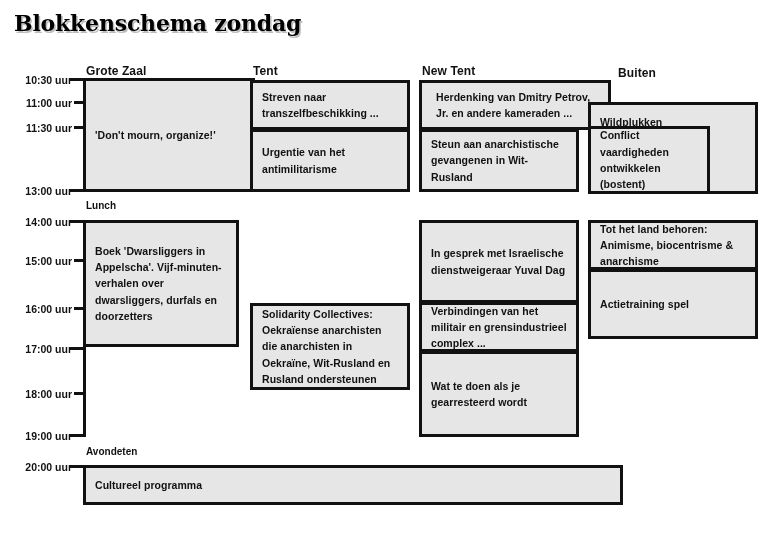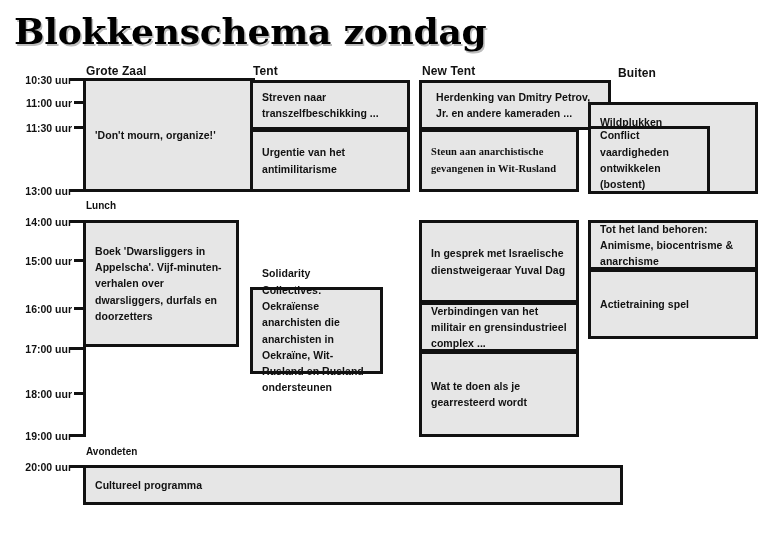--- a/index.html
+++ b/index.html
@@ -16,21 +16,21 @@
     color: #111111;
   }
 
   
   #page-title {
     position: absolute;
     left: 14px;
     top: 10px;
     font-family: "DejaVu Serif", "Liberation Serif", serif;
     font-weight: bold;
-    font-size: 36px;
+    font-size: 22px;
     letter-spacing: -0.2px;
     color: #000000;
     text-shadow: 1.5px 1.5px 0 #bdbdbd;
     white-space: nowrap;
   }
 
   
   #schedule {
     position: absolute;
     left: 0;
@@ -157,29 +157,29 @@
 
   <div class="block" style="left:250px; top:80px; width:160px; height:50px;">
     <span class="block-text">Streven naar transzelfbeschikking ...</span>
   </div>
 
   <div class="block" style="left:250px; top:129px; width:160px; height:63px;">
     <span class="block-text">Urgentie van het antimilitarisme</span>
   </div>
 
 
-  <div class="block" style="left:250px; top:287px; width:133px; height:87px;">
+  <div class="block" style="left:250px; top:303px; width:160px; height:87px;">
     <span class="block-text">Solidarity Collectives: Oekraïense anarchisten die anarchisten in Oekraïne, Wit-Rusland en Rusland ondersteunen</span>
   </div>
 
   <div class="block" style="left:419px; top:80px; width:192px; height:50px;padding-left:14px;">
     <span class="block-text">Herdenking van Dmitry Petrov, Jr. en andere kameraden ...</span>
   </div>
 
-  <div class="block" style="left:419px; top:129px; width:160px; height:63px;font-family:Liberation Serif, serif;">
+  <div class="block" style="left:419px; top:129px; width:160px; height:63px;">
     <span class="block-text">Steun aan anarchistische gevangenen in Wit-Rusland</span>
   </div>
 
   <div class="block" style="left:419px; top:220px; width:160px; height:83px;">
     <span class="block-text">In gesprek met Israelische dienstweigeraar Yuval Dag</span>
   </div>
 
   <div class="block" style="left:419px; top:302px; width:160px; height:50px;">
     <span class="block-text">Verbindingen van het militair en grensindustrieel complex ...</span>
   </div>

